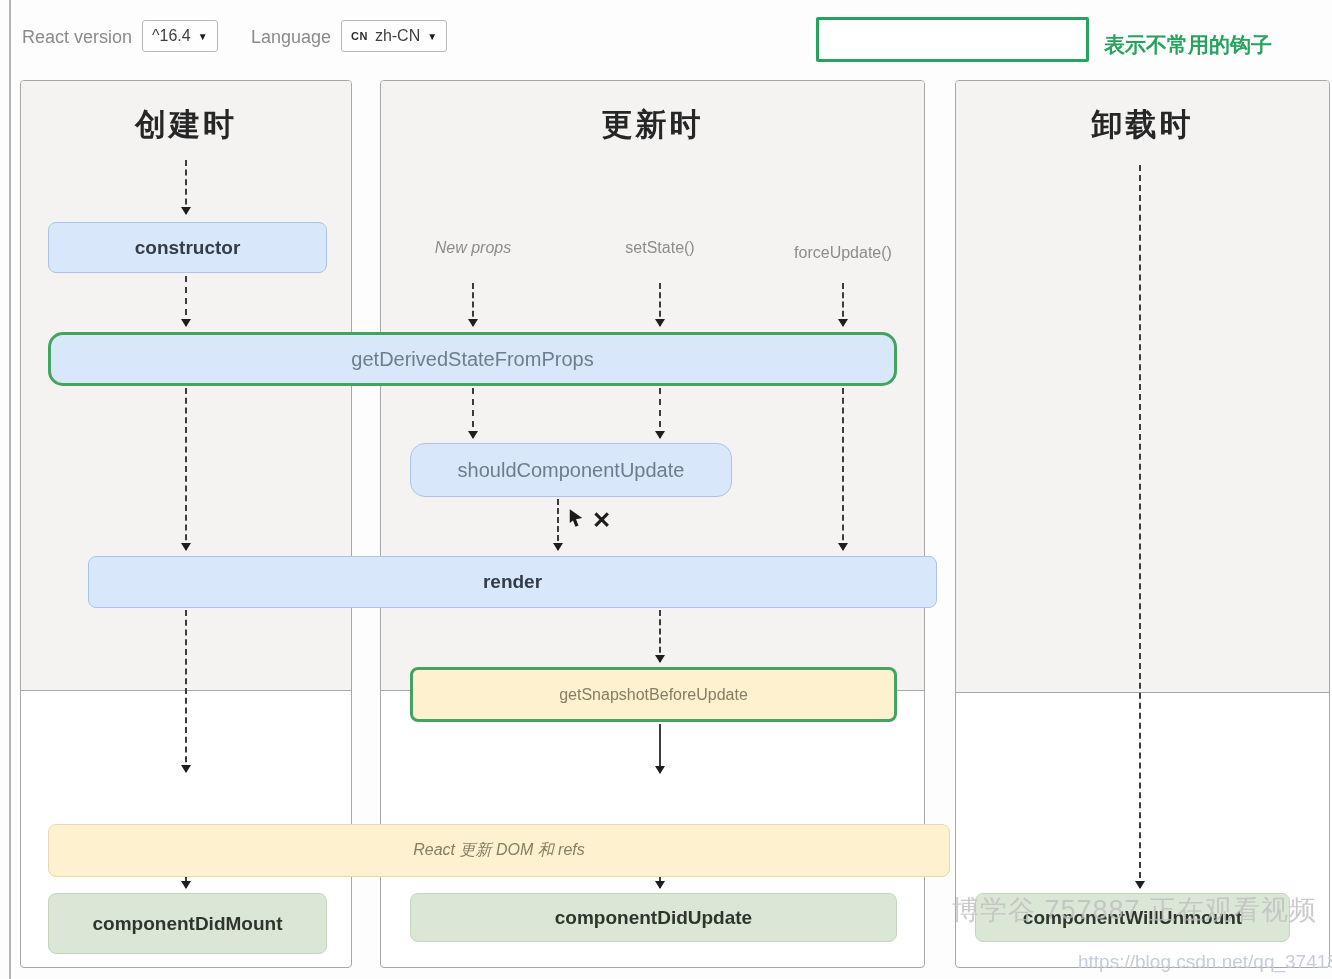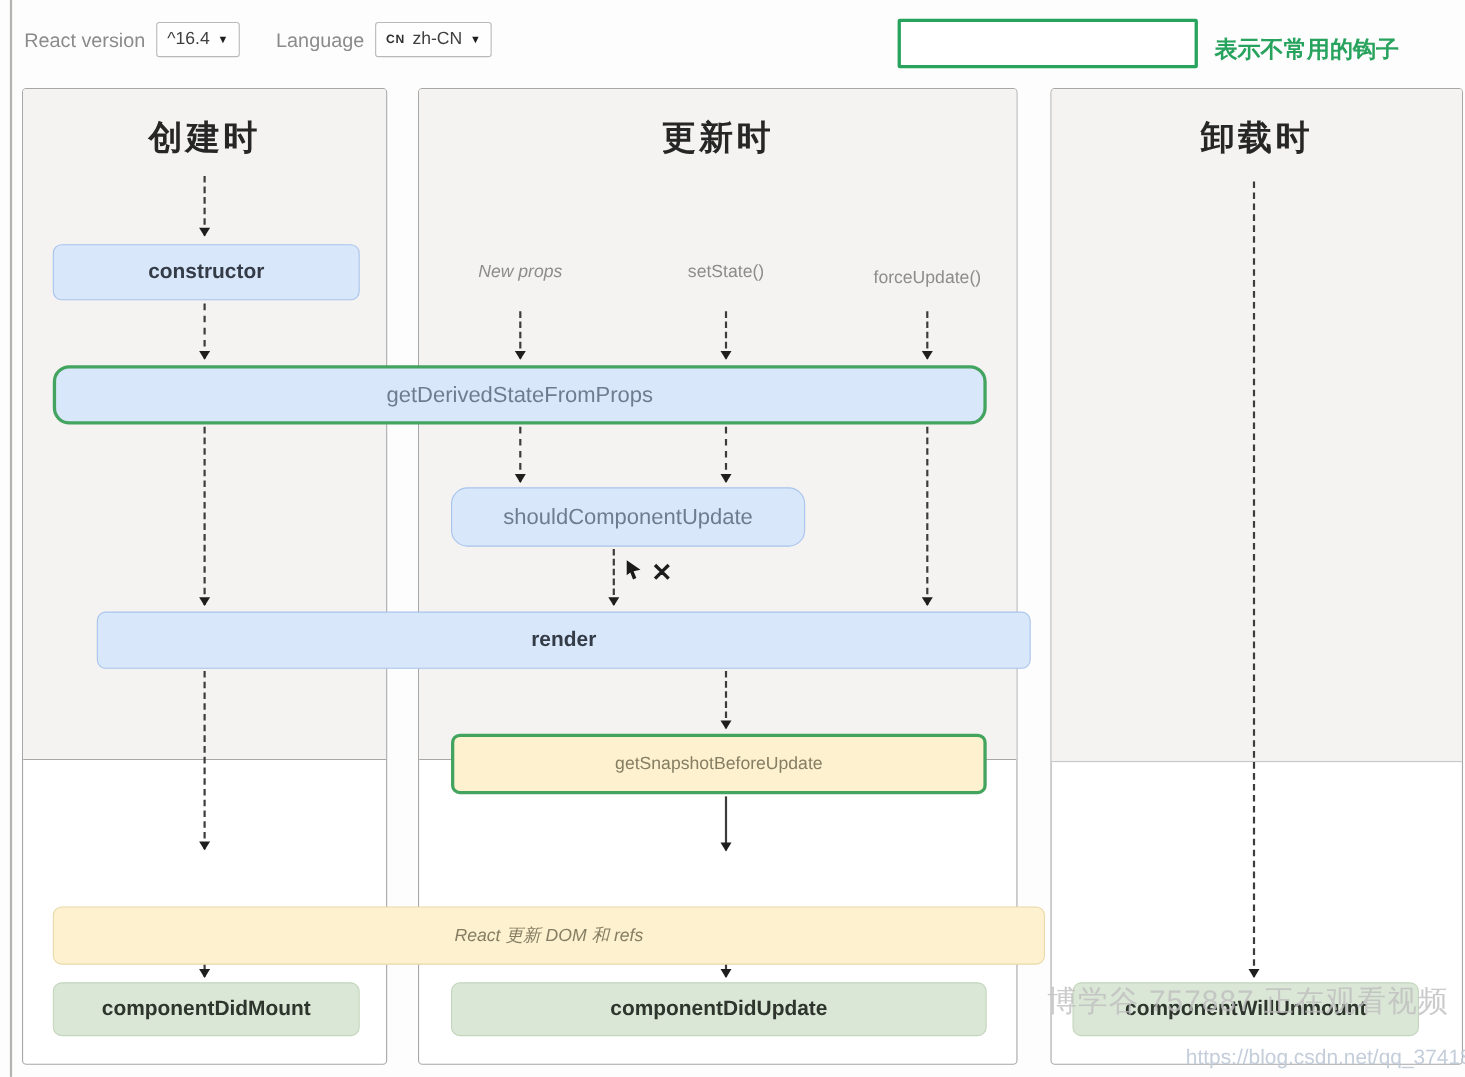--- a/index.html
+++ b/index.html
@@ -157,21 +157,21 @@
   <div class="dbox blue green-border t-gray" style="left:48px; top:332px; width:849px; height:54px;">getDerivedStateFromProps</div>
 
   <div class="dbox blue t-gray" style="left:410px; top:443px; width:322px; height:54px;">shouldComponentUpdate</div>
 
   <div class="dbox blue t-bold" style="left:48px; top:556px; width:849px; height:52px;margin-left:40px;">render</div>
 
   <div class="dbox yellow green-border t-tan" style="left:410px; top:667px; width:487px; height:55px;">getSnapshotBeforeUpdate</div>
 
   <div class="dbox yellow t-tan t-ital" style="left:48px; top:824px; width:902px; height:53px;">React 更新 DOM 和 refs</div>
 
-  <div class="dbox greenbox t-dark" style="left:48px; top:893px; width:279px; height:49px;">componentDidMount</div>
+  <div class="dbox greenbox t-dark" style="left:48px; top:893px; width:279px; height:61px;">componentDidMount</div>
 
   <div class="dbox greenbox t-dark" style="left:410px; top:893px; width:487px; height:49px;">componentDidUpdate</div>
 
   <div class="dbox greenbox t-dark" style="left:975px; top:893px; width:315px; height:49px;">componentWillUnmount</div>
 
   <div class="wm-big" style="left:952px; top:892px;">博学谷 757887 正在观看视频</div>
   <div class="wm-url" style="left:1078px; top:951px;">https://blog.csdn.net/qq_37418556</div>
 
 </div>
 

